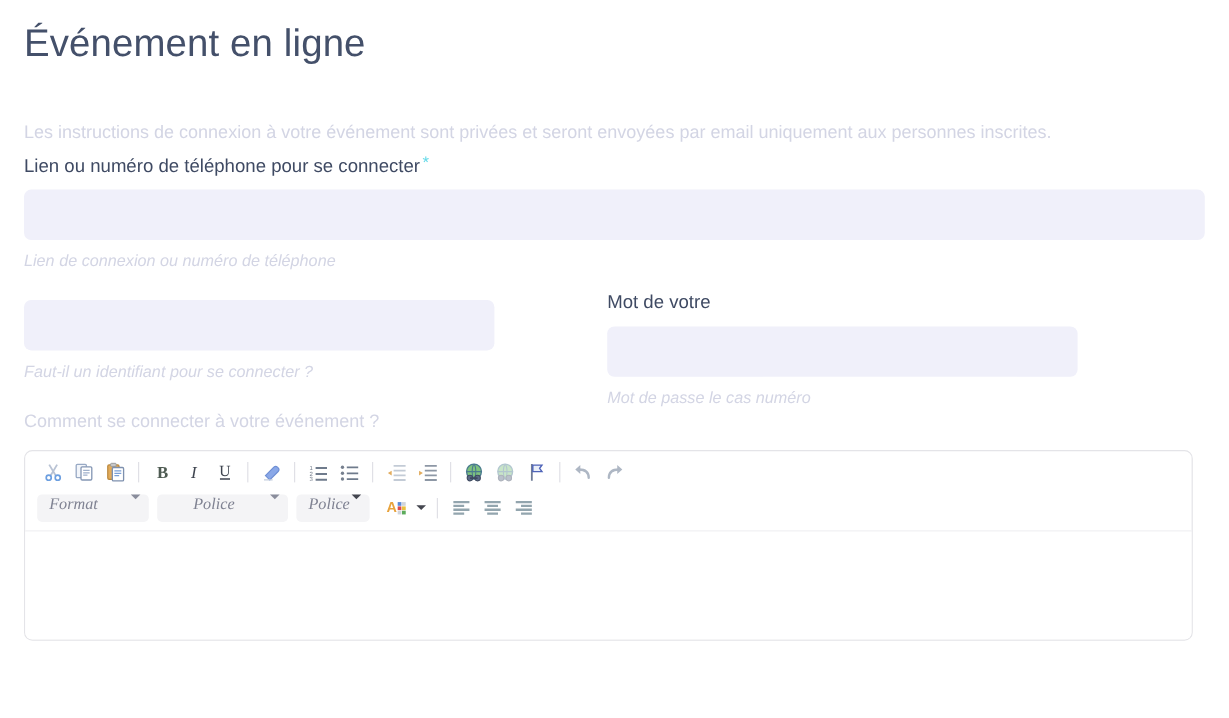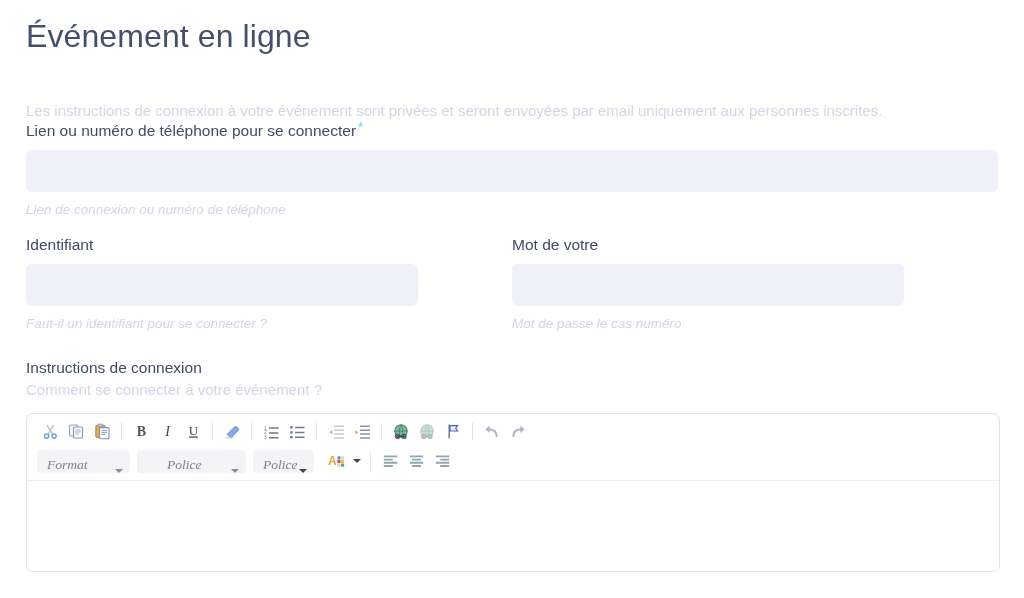--- a/index.html
+++ b/index.html
@@ -11,21 +11,21 @@
     font-family: "Liberation Sans", sans-serif;
     overflow: hidden;
   }
 
   .page {
     position: relative;
     width: 1024px;
     height: 598px;
     background: #ffffff;
     box-sizing: border-box;
-    padding: 0 26px;
+    padding: 0 20px;
   }
 
   
   .page-title {
     margin: 0;
     padding-top: 14px;
     font-size: 32px;
     font-weight: 400;
     line-height: 44px;
     color: #44506a;
@@ -35,20 +35,21 @@
   
   .intro-note {
     margin-top: 44px;
     font-size: 15px;
     line-height: 18px;
     color: #d3d5e4;
   }
 
   
   .field-label {
+    margin-top: 8px;
     font-size: 15.5px;
     line-height: 22px;
     color: #3f4a63;
   }
   .req-star {
     color: #63d9e8;
     font-size: 14px;
     line-height: 14px;
     vertical-align: top;
     margin-left: 2px;
@@ -143,21 +144,21 @@
     background: #e0e0e6;
     margin: 0 6px;
     flex: 0 0 auto;
   }
 
   .tb-select {
     height: 23px;
     background: #f4f4f6;
     border-radius: 4px;
     display: inline-flex;
-    align-items: flex-end;
+    align-items: flex-start;
     padding: 0 7px 0 10px;
     margin-right: 7px;
     cursor: pointer;
     flex: 0 0 auto;
   }
   .tb-select .sel-label {
     font-family: "Liberation Serif", serif;
     font-style: italic;
     font-size: 13.5px;
     color: #7f8292;
@@ -205,32 +206,30 @@
   <div>
     <div class="field-label">
       <span>Lien ou numéro de téléphone pour se connecter</span><span class="req-star">*</span>
     </div>
     <input class="text-input" type="text" placeholder="" style="">
     <div class="field-hint">Lien de connexion ou numéro de téléphone</div>
   </div>
 
   <div class="row-2col">
     <div class="col">
-      <div class="field-label">Identifiant</div>
       <input class="text-input" type="text" placeholder="" style="">
       <div class="field-hint">Faut-il un identifiant pour se connecter ?</div>
     </div>
     <div class="col right">
       <div class="field-label">Mot de votre</div>
       <input class="text-input" type="text" placeholder="" style="">
       <div class="field-hint">Mot de passe le cas numéro</div>
     </div>
   </div>
 
-  <div class="editor-section-label">Instructions de connexion</div>
   <div class="editor-section-hint">Comment se connecter à votre événement ?</div>
 
   <div class="editor">
     <div class="editor-toolbar">
 
       <div class="tb-row">
 
         <div class="tb-btn" title="Couper">
           <svg width="17" height="17" viewBox="0 0 17 17">
             <path d="M5 2.2 L10.4 11.2" stroke="#b9c3d4" stroke-width="1.5" fill="none"></path>

